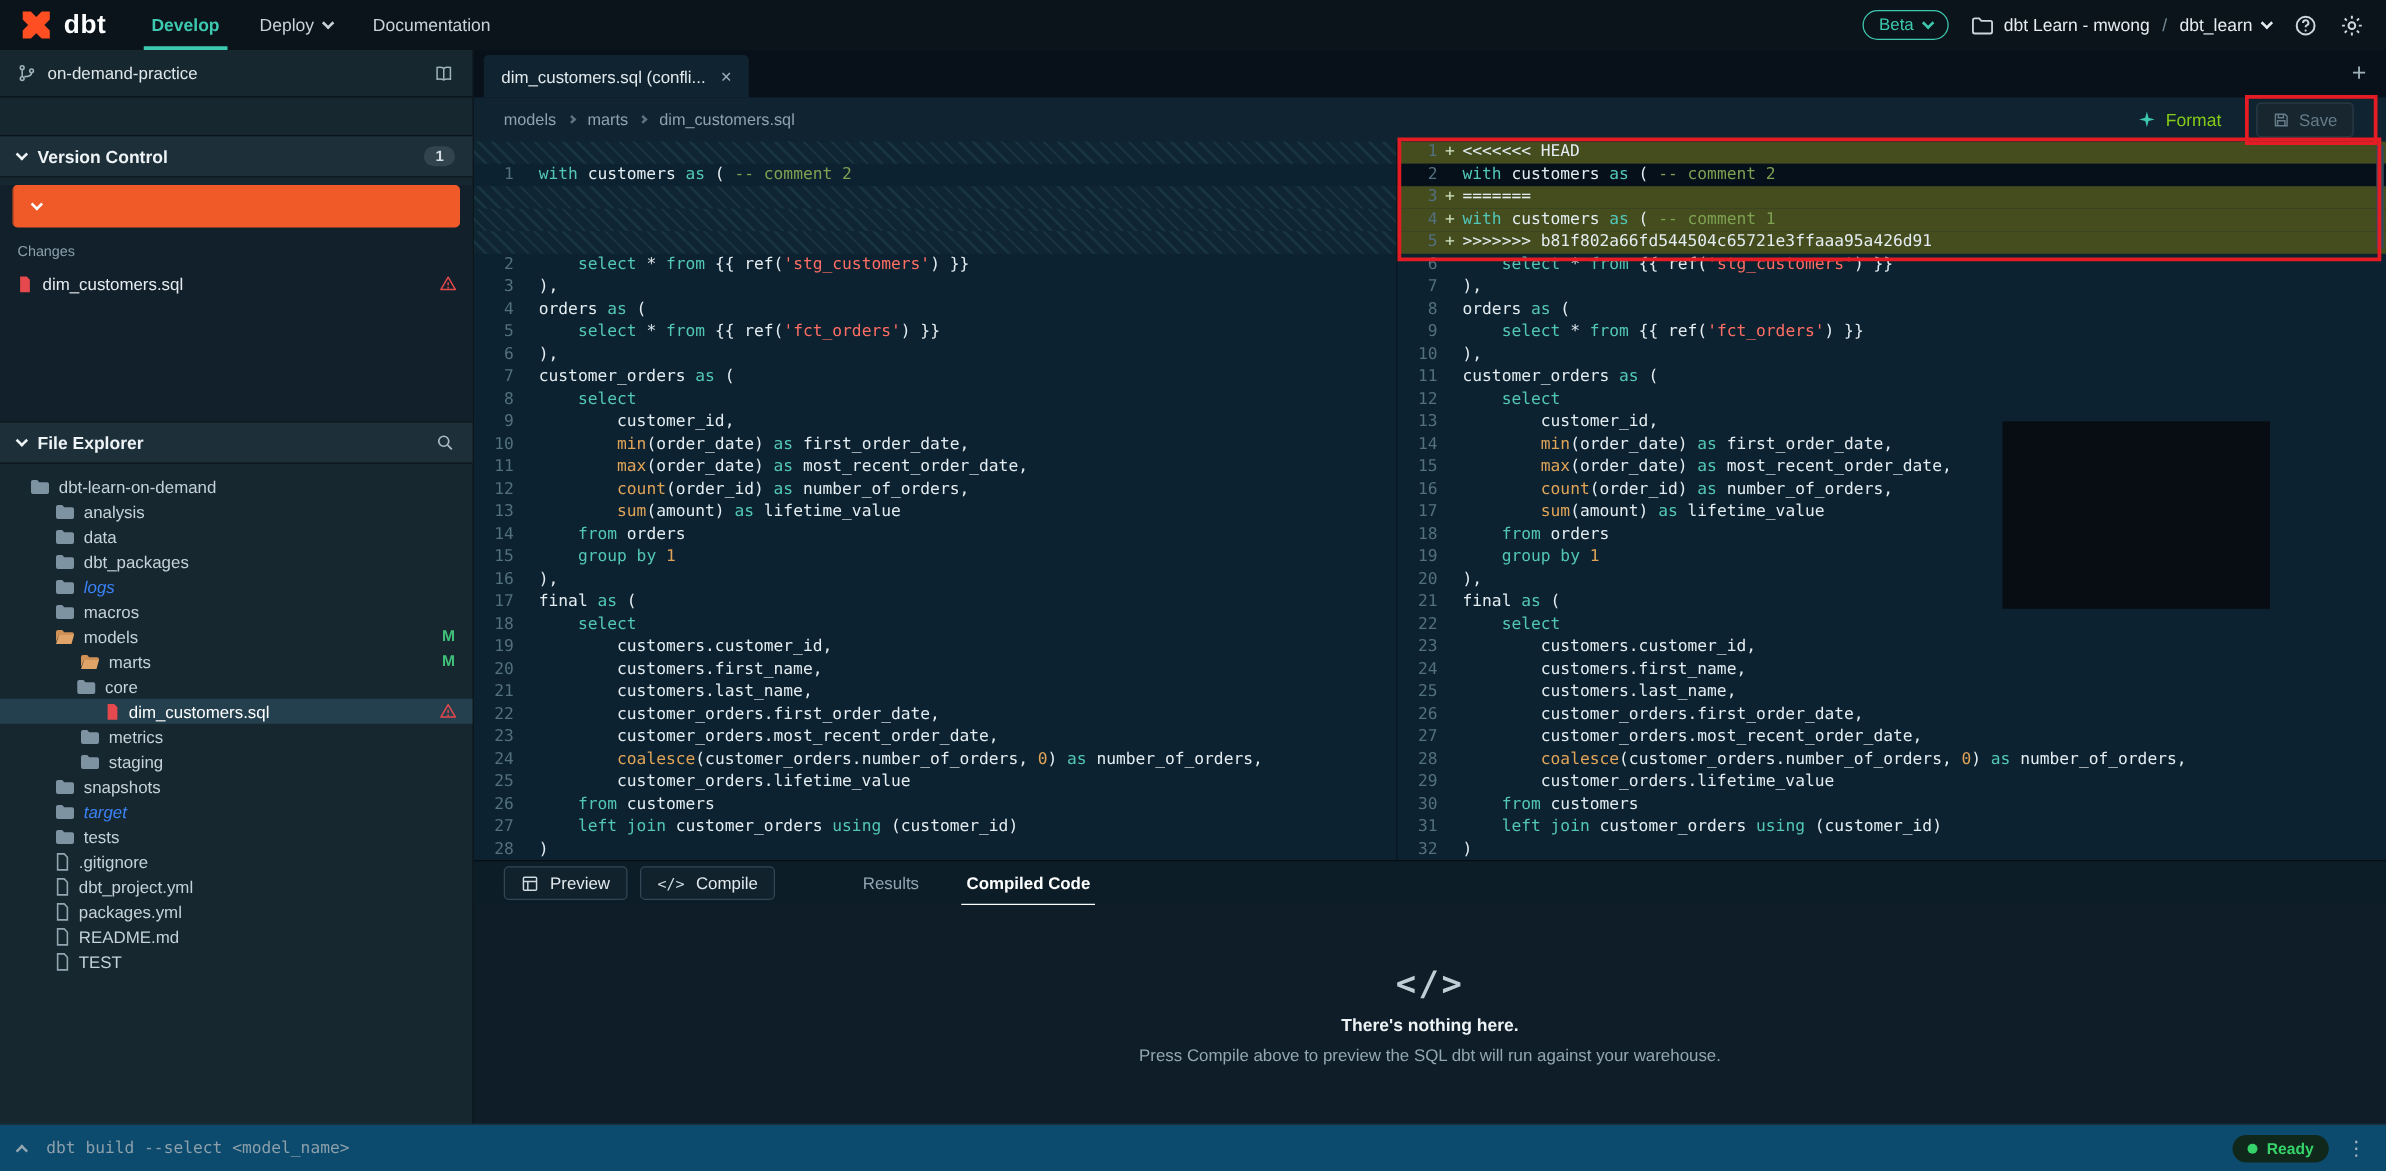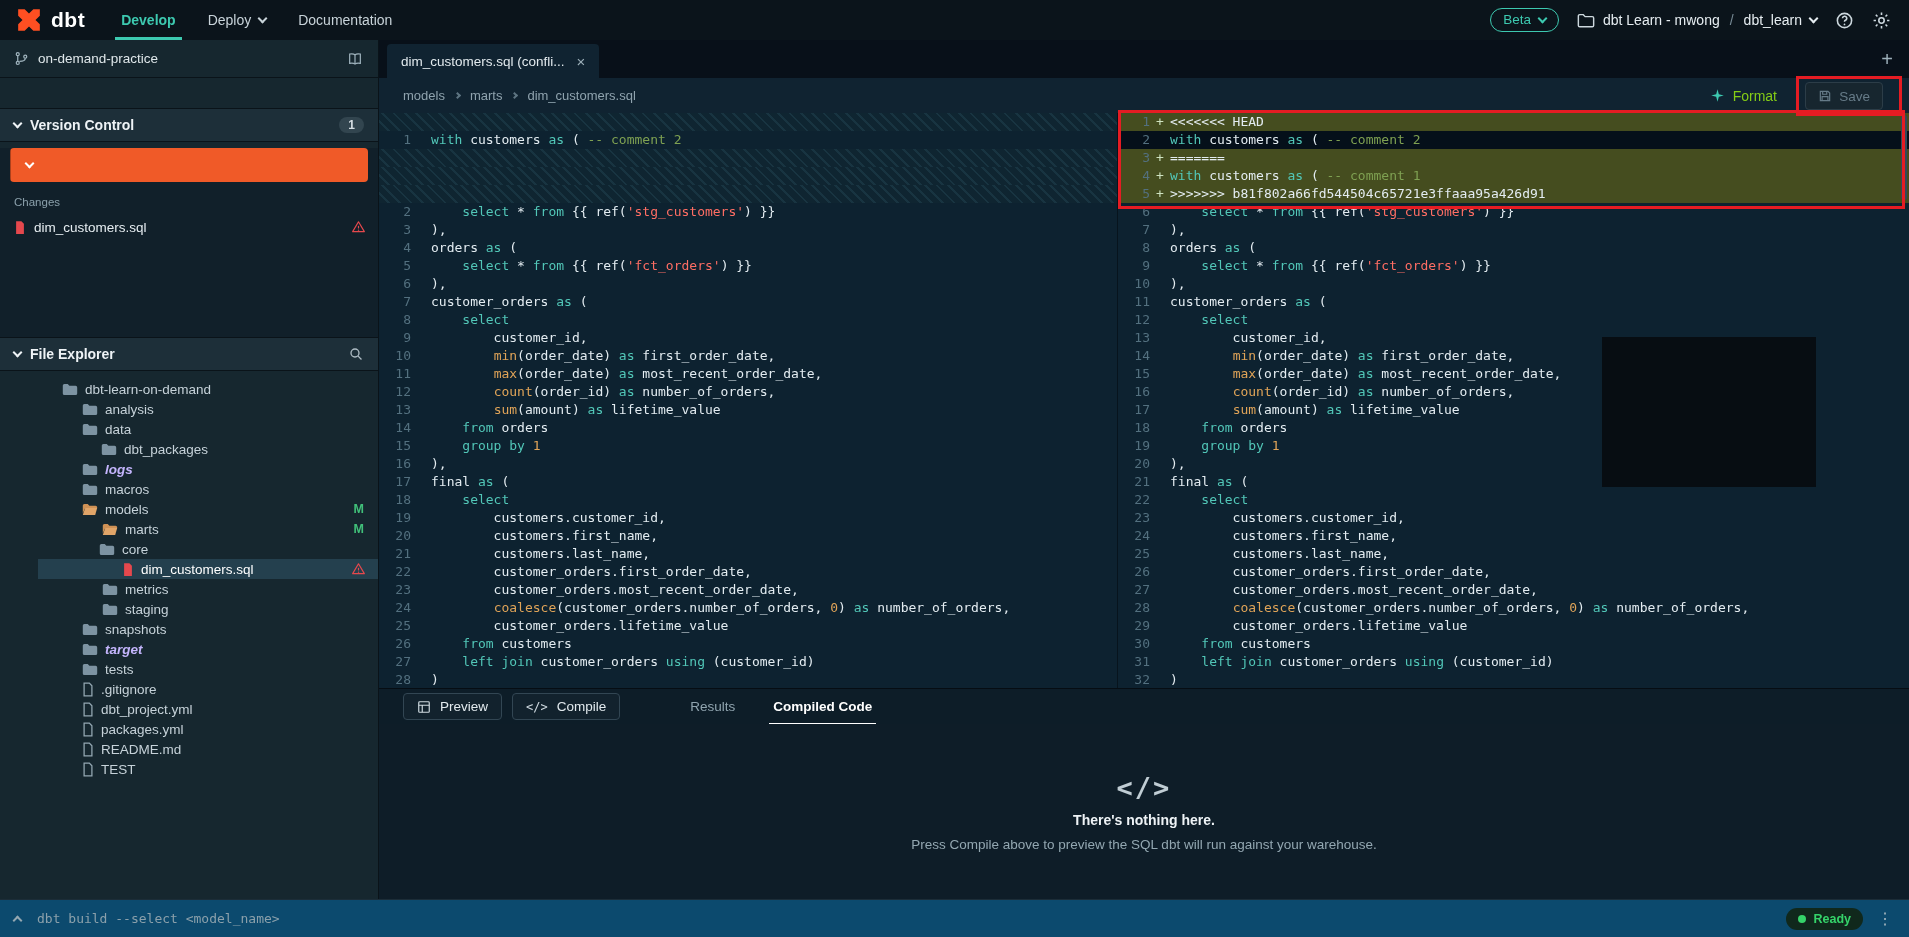--- a/index.html
+++ b/index.html
@@ -31,23 +31,23 @@
 .sec-gap{height:30px;}
 .sec-head{height:34px;background:#1d2f39;border-top:1px solid #0a1319;border-bottom:1px solid #0a1319;display:flex;align-items:center;gap:9px;padding:4px 14px;font-size:14px;font-weight:700;color:#eef3f6;cursor:pointer;}
 .sec-head .spacer{flex:1;}
 .badge{background:#32454f;color:#d5dde2;font-size:12px;font-weight:600;border-radius:9px;padding:1px 9px;}
 #vc-body{background:#11202a;height:189px;}
 .commit-btn{margin:6px 10px 0;height:34px;display:flex;border-radius:4px;overflow:hidden;background:#f05a28;color:#fff;font-weight:700;font-size:14px;cursor:pointer;}
 .commit-main{flex:1;display:flex;align-items:center;padding-left:14px;}
 .commit-chev{width:38px;display:flex;align-items:center;justify-content:center;border-left:1px solid rgba(0,0,0,.28);}
 .changes-label{margin:14px 14px 6px;font-size:11.5px;color:#8ba0ab;}
 .change-row{height:26px;display:flex;align-items:center;gap:8px;padding:0 12px 0 14px;font-size:13.5px;color:#e6edf1;cursor:pointer;}
-.tree{padding-top:8px;margin-left:38px;}
+.tree{padding-top:8px;}
 .tree-row{height:20px;display:flex;align-items:center;gap:7px;font-size:13.5px;color:#c6d2d9;padding-right:12px;cursor:pointer;}
-.tree-row.dim{color:#c4b5fd;font-style:italic;font-weight:bold;}
+.tree-row.dim{color:#3b82f6;font-style:italic;}
 .tree-row.selected{background:#24404e;color:#fff;}
 .m-badge{margin-left:auto;color:#41c07a;font-weight:700;font-size:12.5px;margin-right:2px;}
 .t-warn{display:flex;}
 
 
 #main{position:absolute;top:40px;left:379px;right:0;bottom:38px;background:#0d1d28;}
 #tabstrip{position:absolute;top:0;left:0;right:0;height:38px;background:#081019;display:flex;align-items:flex-end;}
 .tab{height:34px;margin-left:8px;display:flex;align-items:center;gap:12px;background:#102331;padding:0 14px;font-size:13.5px;color:#e2eaee;border-radius:4px 4px 0 0;cursor:pointer;}
 .tab-close{color:#9db0ba;font-size:15px;cursor:pointer;}
 .tab-add{margin-left:auto;margin-right:16px;align-self:center;color:#9db0ba;font-size:20px;cursor:pointer;}
@@ -236,21 +236,21 @@
         <span>analysis</span>
       </div>
       <div class="tree-row" style="padding-left: 44px;">
         <span class="t-icon">
           <svg width="16" height="13" viewBox="0 0 20 16">
             <path d="M1 3a2 2 0 0 1 2-2h4.2l2 2.4H17a2 2 0 0 1 2 2V13a2 2 0 0 1-2 2H3a2 2 0 0 1-2-2z" fill="#7d93a2"></path>
           </svg>
         </span>
         <span>data</span>
       </div>
-      <div class="tree-row" style="padding-left: 63px;">
+      <div class="tree-row" style="padding-left: 44px;">
         <span class="t-icon">
           <svg width="16" height="13" viewBox="0 0 20 16">
             <path d="M1 3a2 2 0 0 1 2-2h4.2l2 2.4H17a2 2 0 0 1 2 2V13a2 2 0 0 1-2 2H3a2 2 0 0 1-2-2z" fill="#7d93a2"></path>
           </svg>
         </span>
         <span>dbt_packages</span>
       </div>
       <div class="tree-row dim" style="padding-left: 44px;">
         <span class="t-icon">
           <svg width="16" height="13" viewBox="0 0 20 16">

